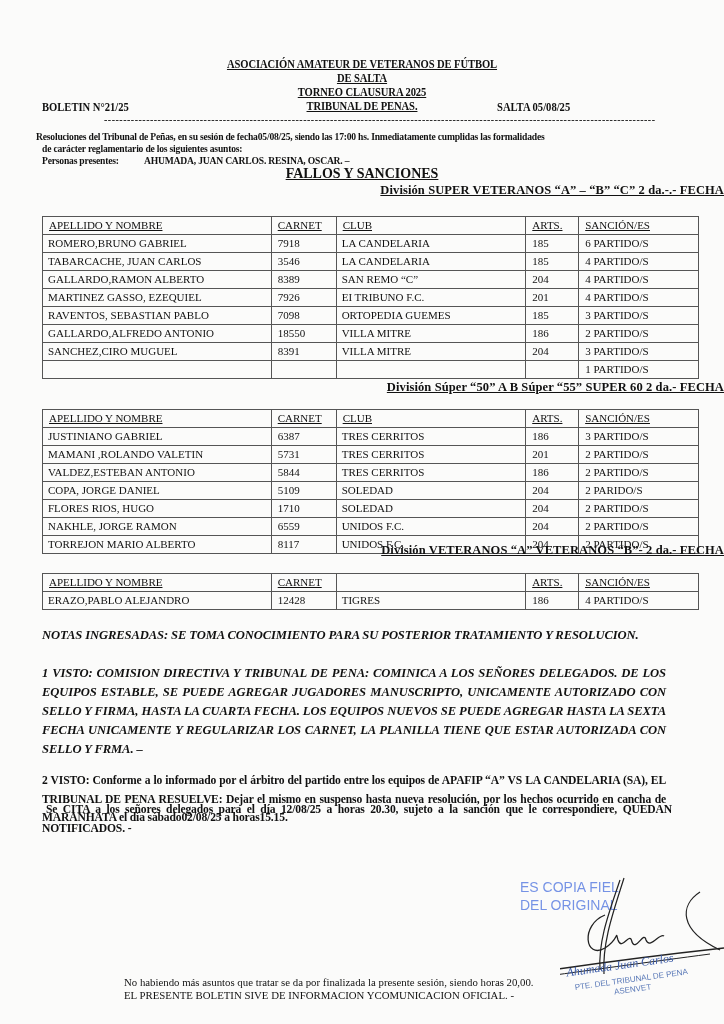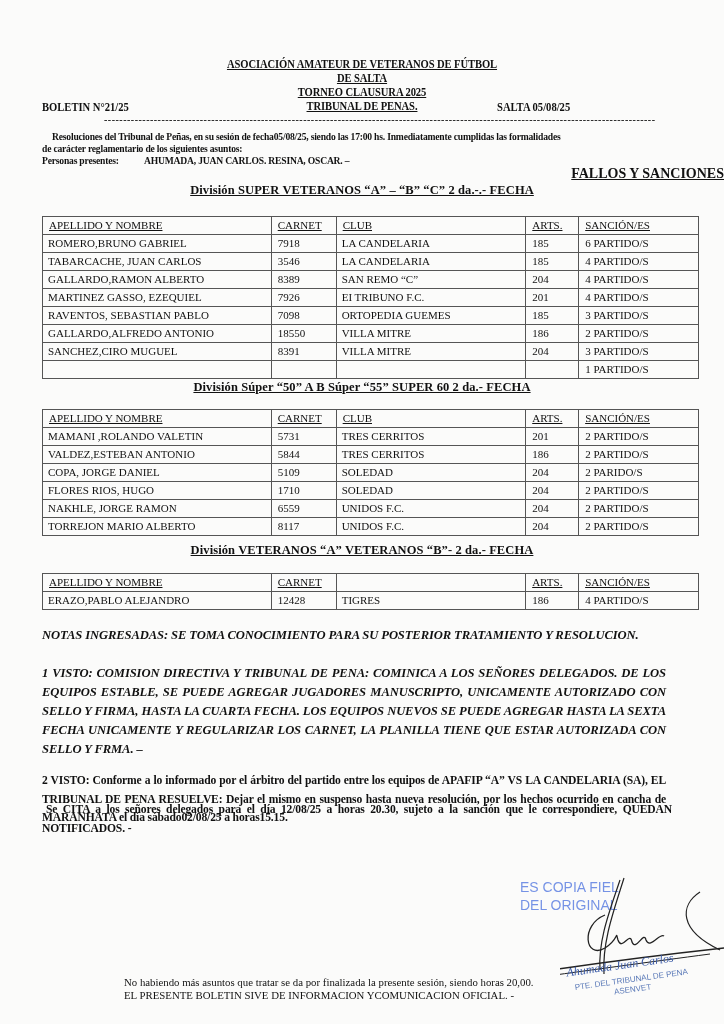--- a/index.html
+++ b/index.html
@@ -9,21 +9,21 @@
     font-family: "Liberation Serif", serif;
     color: #111;
     position: relative;
   }
   .abs { position: absolute; }
   .center { left: 0; width: 724px; text-align: center; }
   .b { font-weight: bold; }
   .hdr { font-size: 11.5px; font-weight: bold; text-decoration: underline; letter-spacing: -0.1px; transform: scaleX(0.92); }
   .small { font-size: 9.6px; font-weight: bold; letter-spacing: -0.2px; }
   .sect-title { font-size: 14px; font-weight: bold; text-decoration: underline; }
-  .div-title { font-size: 12.5px; font-weight: bold; text-decoration: underline; letter-spacing: 0.1px; }
+  .div-title { font-size: 12.5px; font-weight: bold; text-decoration: underline; letter-spacing: 0.1px; text-align: right; }
   table.sanc {
     position: absolute; border-collapse: collapse;
     font-size: 11px; font-weight: normal;
   }
   table.sanc td {
     border: 1px solid #555; padding: 0 6px; height: 17px; line-height: 15px;
     white-space: nowrap; overflow: hidden;
   }
   table.sanc td.hd { text-decoration: underline; text-align: left; }
   table.sanc td.c { text-align: left; }
@@ -39,26 +39,26 @@
 <body>
 
 <div class="abs center hdr" style="top:58px;">ASOCIACIÓN AMATEUR DE VETERANOS DE FÚTBOL</div>
 <div class="abs center hdr" style="top:72px;">DE SALTA</div>
 <div class="abs center hdr" style="top:86px;">TORNEO CLAUSURA 2025</div>
 <div class="abs center hdr" style="top:100px;">TRIBUNAL DE PENAS.</div>
 <div class="abs b" style="top:101px; left:42px; font-size:11.5px; transform:scaleX(0.92); transform-origin:left;">BOLETIN N°21/25</div>
 <div class="abs b" style="top:101px; left:497px; font-size:11.5px; transform:scaleX(0.92); transform-origin:left;">SALTA 05/08/25</div>
 <div class="abs b" style="top:114px; left:104px; width:556px; overflow:hidden; white-space:nowrap; font-size:10px; letter-spacing:0.5px;">------------------------------------------------------------------------------------------------------------------------------------------------</div>
 
-<div class="abs small" style="top:131px; left:52px; white-space:nowrap;">Resoluciones del Tribunal de Peñas, en su sesión de fecha05/08/25, siendo las 17:00 hs. Inmediatamente cumplidas las formalidades</div>
+<div class="abs small" style="top:131px; left:36px; white-space:nowrap;">Resoluciones del Tribunal de Peñas, en su sesión de fecha05/08/25, siendo las 17:00 hs. Inmediatamente cumplidas las formalidades</div>
 <div class="abs small" style="top:143px; left:42px; white-space:nowrap;">de carácter reglamentario de los siguientes asuntos:</div>
 <div class="abs small" style="top:155px; left:42px; white-space:nowrap;">Personas presentes:</div>
 <div class="abs small" style="top:155px; left:144px; white-space:nowrap;">AHUMADA, JUAN CARLOS.  RESINA, OSCAR. –</div>
 
-<div class="abs center sect-title" style="top:166px;text-align:right;">FALLOS Y SANCIONES</div>
+<div class="abs center sect-title" style="top:166px;">FALLOS Y SANCIONES</div>
 
 <div class="abs center div-title" style="top:183px;">División SUPER VETERANOS “A” – “B”  “C”    2 da.-.-      FECHA</div>
 <table class="sanc" style="top:216px; left:42px; width:657px;">
   <colgroup>
       <col style="width:229px">
       <col style="width:65px">
       <col style="width:190px">
       <col style="width:53px">
       <col style="width:120px">
     </colgroup>
@@ -138,20 +138,27 @@
       <col style="width:53px">
       <col style="width:120px">
     </colgroup>
   <tbody id="t2">
       <tr>
         <td class="hd">APELLIDO Y NOMBRE</td>
         <td class="hd">CARNET</td>
         <td class="hd">CLUB</td>
         <td class="hd">ARTS.</td>
         <td class="hd">SANCIÓN/ES</td>
+      </tr>
+      <tr>
+        <td class="name">JUSTINIANO GABRIEL</td>
+        <td class="c">6387</td>
+        <td class="name">TRES CERRITOS</td>
+        <td class="c">186</td>
+        <td class="c">3 PARTIDO/S</td>
       </tr>
       <tr>
         <td class="name">MAMANI ,ROLANDO VALETIN</td>
         <td class="c">5731</td>
         <td class="name">TRES CERRITOS</td>
         <td class="c">201</td>
         <td class="c">2 PARTIDO/S</td>
       </tr>
       <tr>
         <td class="name">VALDEZ,ESTEBAN ANTONIO</td>

